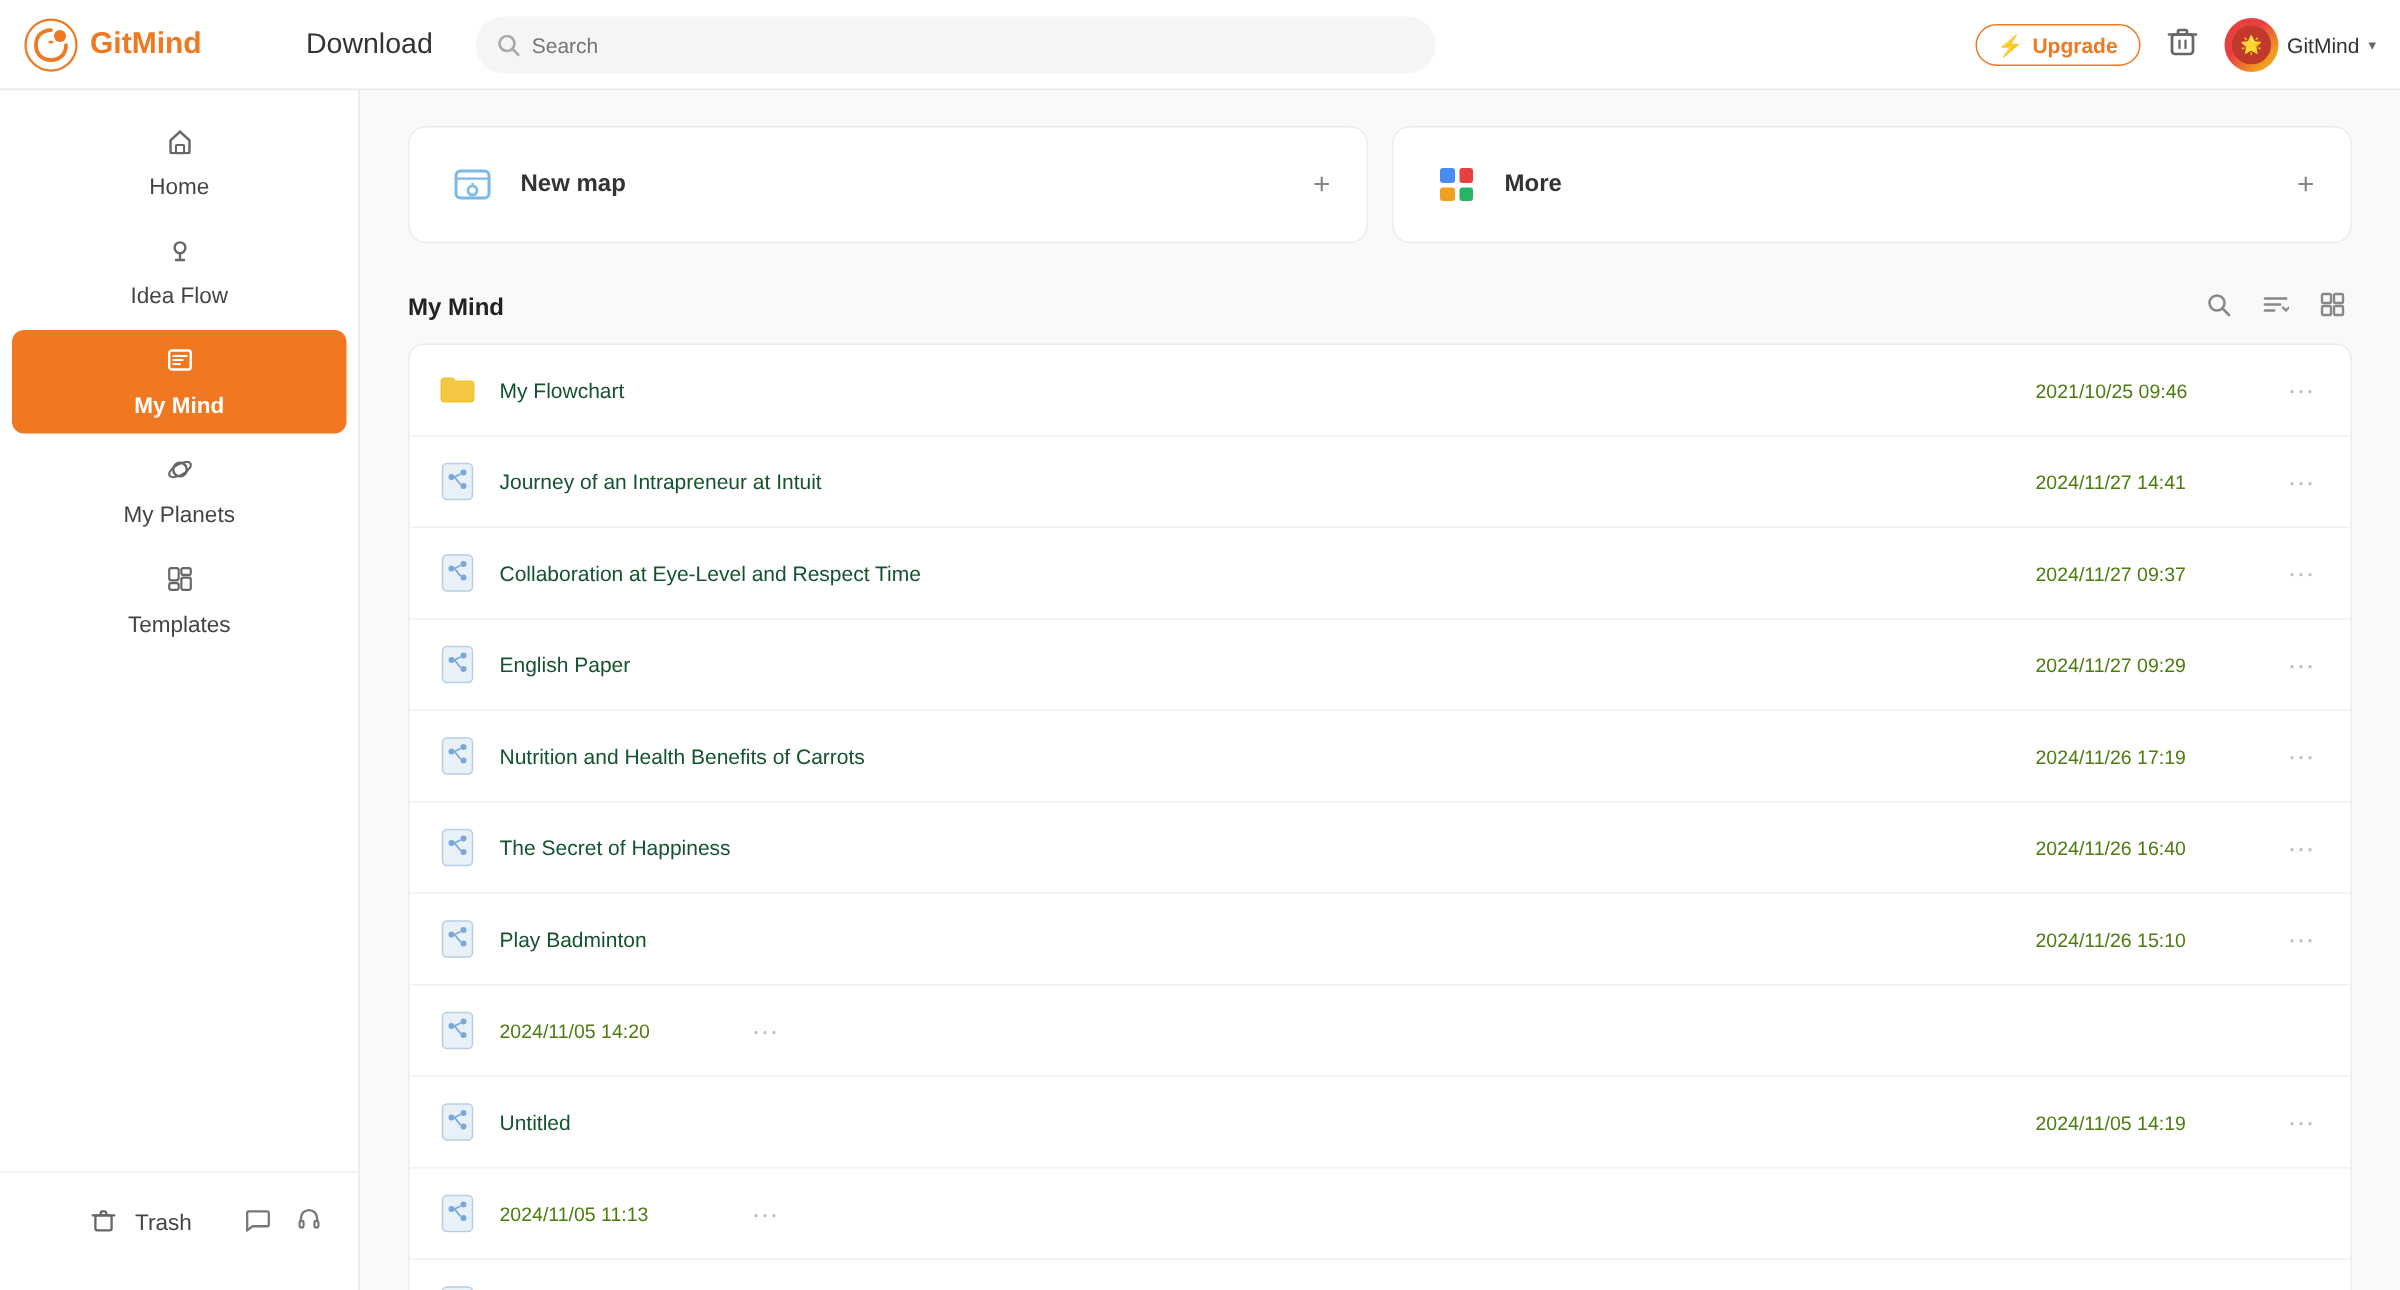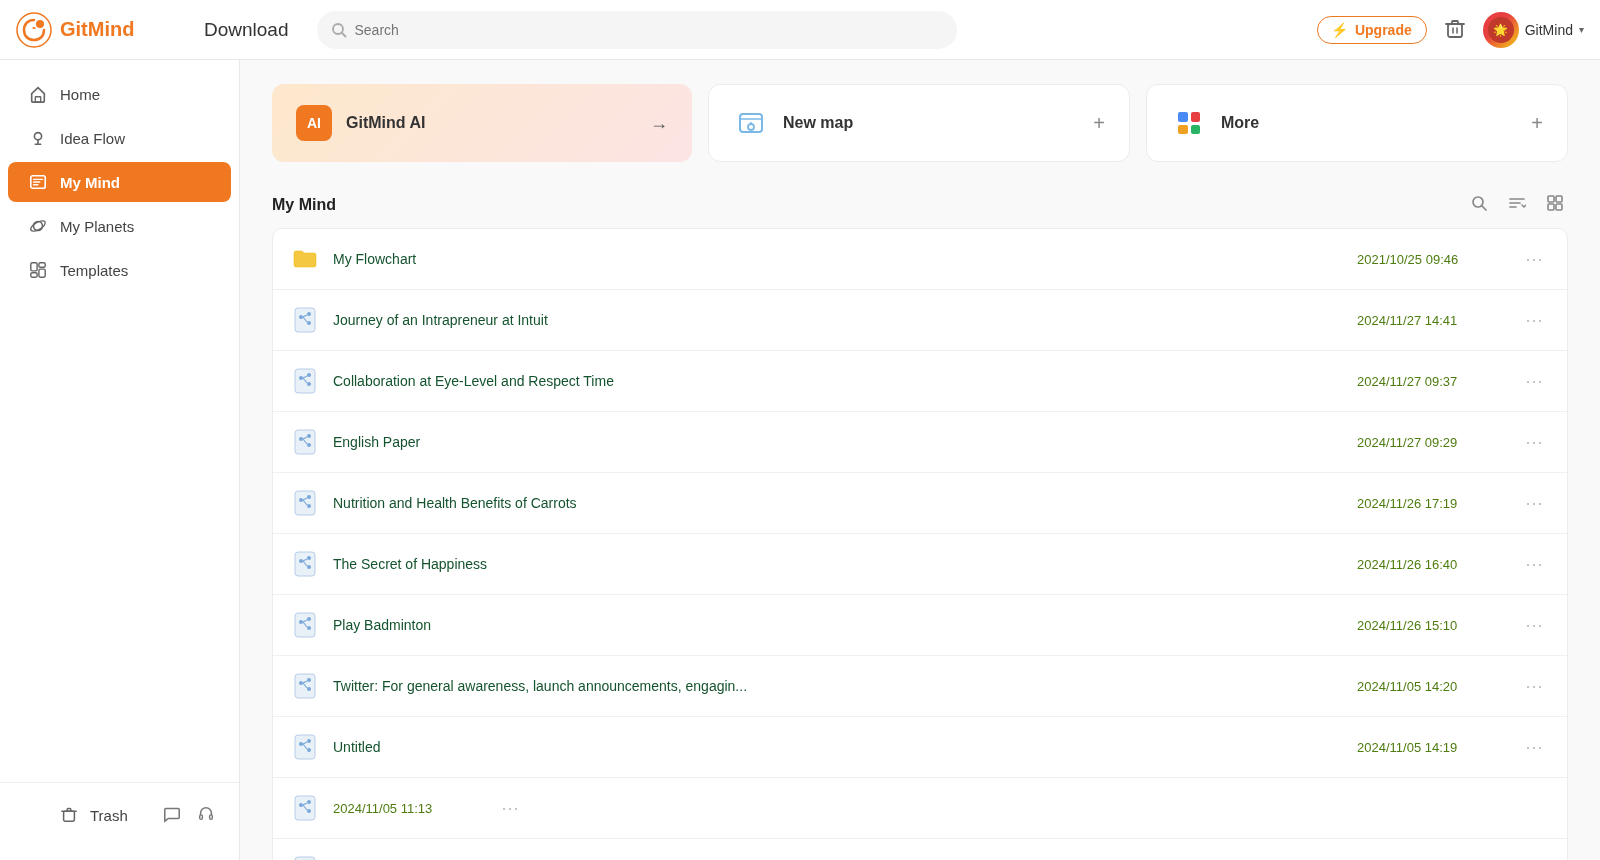--- a/index.html
+++ b/index.html
@@ -42,21 +42,21 @@
     
     .main-layout { display: flex; flex: 1; overflow: hidden; }
 
     
     .sidebar {
       width: 240px; background: #fff; border-right: 1px solid #e8e8e8;
       display: flex; flex-direction: column; padding: 12px 0; flex-shrink: 0;
     }
     .sidebar-item {
       display: flex; align-items: center; gap: 12px; padding: 10px 20px;
-      cursor: pointer; border-radius: 8px; margin: 2px 8px; color: #444; font-size: 15px;
+      cursor: pointer; border-radius: 8px; margin: 2px 8px; color: #444; font-size: 15px; flex-direction: column;
     }
     .sidebar-item.active { background: #f07820; color: #fff; font-weight: 600; }
     .sidebar-item-icon { width: 20px; height: 20px; display: flex; align-items: center; justify-content: center; flex-shrink: 0; }
     .sidebar-spacer { flex: 1; }
     .sidebar-bottom { padding: 8px 0; border-top: 1px solid #eee; }
     .sidebar-bottom-item {
       display: flex; align-items: center; gap: 12px; padding: 10px 20px;
       cursor: pointer; color: #444; font-size: 15px; margin-left: 40px;
     }
     .sidebar-bottom-icons { display: flex; gap: 8px; margin-left: auto; }
@@ -257,27 +257,20 @@
           </div>
         </div>
       </div>
     </div>
   </div>
 
   <div class="content">
 
     <div class="cards-row">
 
-      <div class="card card-ai">
-        <div class="card-icon">
-          <div class="ai-badge">AI</div>
-        </div>
-        <span class="card-label">GitMind AI</span>
-        <span class="card-arrow">→</span>
-      </div>
 
       <div class="card">
         <div class="card-icon">
           <svg width="30" height="30" viewBox="0 0 30 30" fill="none">
             <rect x="4" y="6" width="22" height="18" rx="3" stroke="#7ab8e8" stroke-width="2" fill="none"></rect>
             <line x1="4" y1="11" x2="26" y2="11" stroke="#7ab8e8" stroke-width="1.5"></line>
             <circle cx="15" cy="19" r="3" stroke="#7ab8e8" stroke-width="1.8" fill="none"></circle>
             <line x1="15" y1="16" x2="15" y2="14" stroke="#7ab8e8" stroke-width="1.5"></line>
           </svg>
         </div>
@@ -433,21 +426,20 @@
           <div class="file-icon">
             <svg width="28" height="28" viewBox="0 0 28 28" fill="none">
       <rect x="4" y="2" width="20" height="24" rx="3" fill="#e8f0f8" stroke="#b8cde8" stroke-width="1"></rect>
       <circle cx="10" cy="11" r="2" fill="#7aa8d8"></circle>
       <circle cx="18" cy="8" r="2" fill="#7aa8d8"></circle>
       <circle cx="18" cy="17" r="2" fill="#7aa8d8"></circle>
       <line x1="12" y1="11" x2="16" y2="9" stroke="#7aa8d8" stroke-width="1.2"></line>
       <line x1="12" y1="11" x2="16" y2="16" stroke="#7aa8d8" stroke-width="1.2"></line>
     </svg>
           </div>
-          <span class="file-name">Twitter: For general awareness, launch announcements, engagin...</span>
           <span class="file-date">2024/11/05 14:20</span>
           <span class="file-more">···</span>
         </div>
         <div class="file-row">
           <div class="file-icon">
             <svg width="28" height="28" viewBox="0 0 28 28" fill="none">
       <rect x="4" y="2" width="20" height="24" rx="3" fill="#e8f0f8" stroke="#b8cde8" stroke-width="1"></rect>
       <circle cx="10" cy="11" r="2" fill="#7aa8d8"></circle>
       <circle cx="18" cy="8" r="2" fill="#7aa8d8"></circle>
       <circle cx="18" cy="17" r="2" fill="#7aa8d8"></circle>

